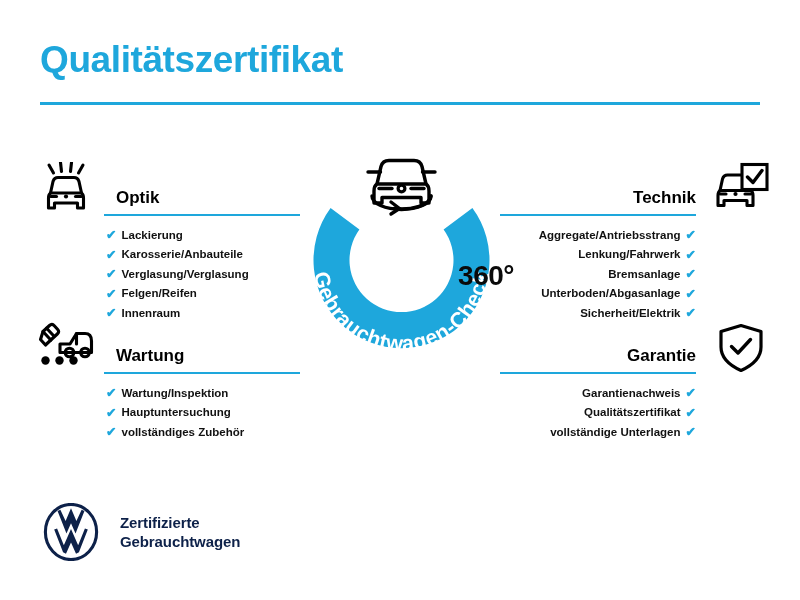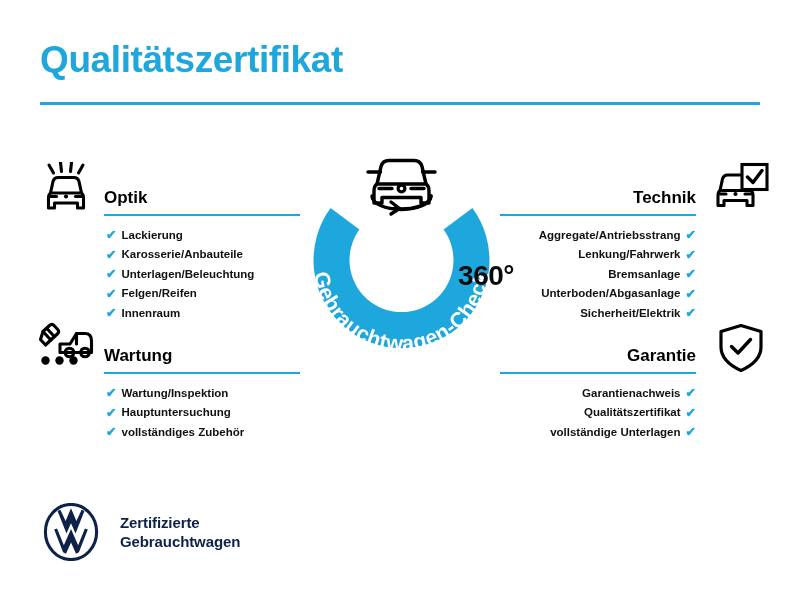--- a/index.html
+++ b/index.html
@@ -49,21 +49,21 @@
     color:#111;
     line-height:19.4px;
     white-space:nowrap;
     display:flex;
     align-items:center;
     gap:5px;
   }
   .chk{color:#1EA7DC;font-size:12.5px;font-weight:bold;line-height:1;}
 
   
-  .left .q-title{left:0;margin-top:43px;}
+  .left .q-title{left:12px;margin-top:43px;}
   .left .q-list li{justify-content:flex-start;}
 
   .right .q-title{right:0;text-align:right;}
   .right .q-list li{justify-content:flex-end;}
 
   
   #quad-optik   {left:104px; top:180px; width:196px;}
   #quad-wartung {left:104px; top:338px; width:196px;}
   #quad-technik {left:500px; top:180px; width:196px;}
   #quad-garantie{left:500px; top:338px; width:196px;}
@@ -220,21 +220,21 @@
       <li>
           <span class="chk">✔</span>
           <span>Lackierung</span>
         </li>
       <li>
           <span class="chk">✔</span>
           <span>Karosserie/Anbauteile</span>
         </li>
       <li>
           <span class="chk">✔</span>
-          <span>Unterlagen/Beleuchtung</span>
+          <span>Verglasung/Verglasung</span>
         </li>
       <li>
           <span class="chk">✔</span>
           <span>Felgen/Reifen</span>
         </li>
       <li>
           <span class="chk">✔</span>
           <span>Innenraum</span>
         </li>
     </ul>

